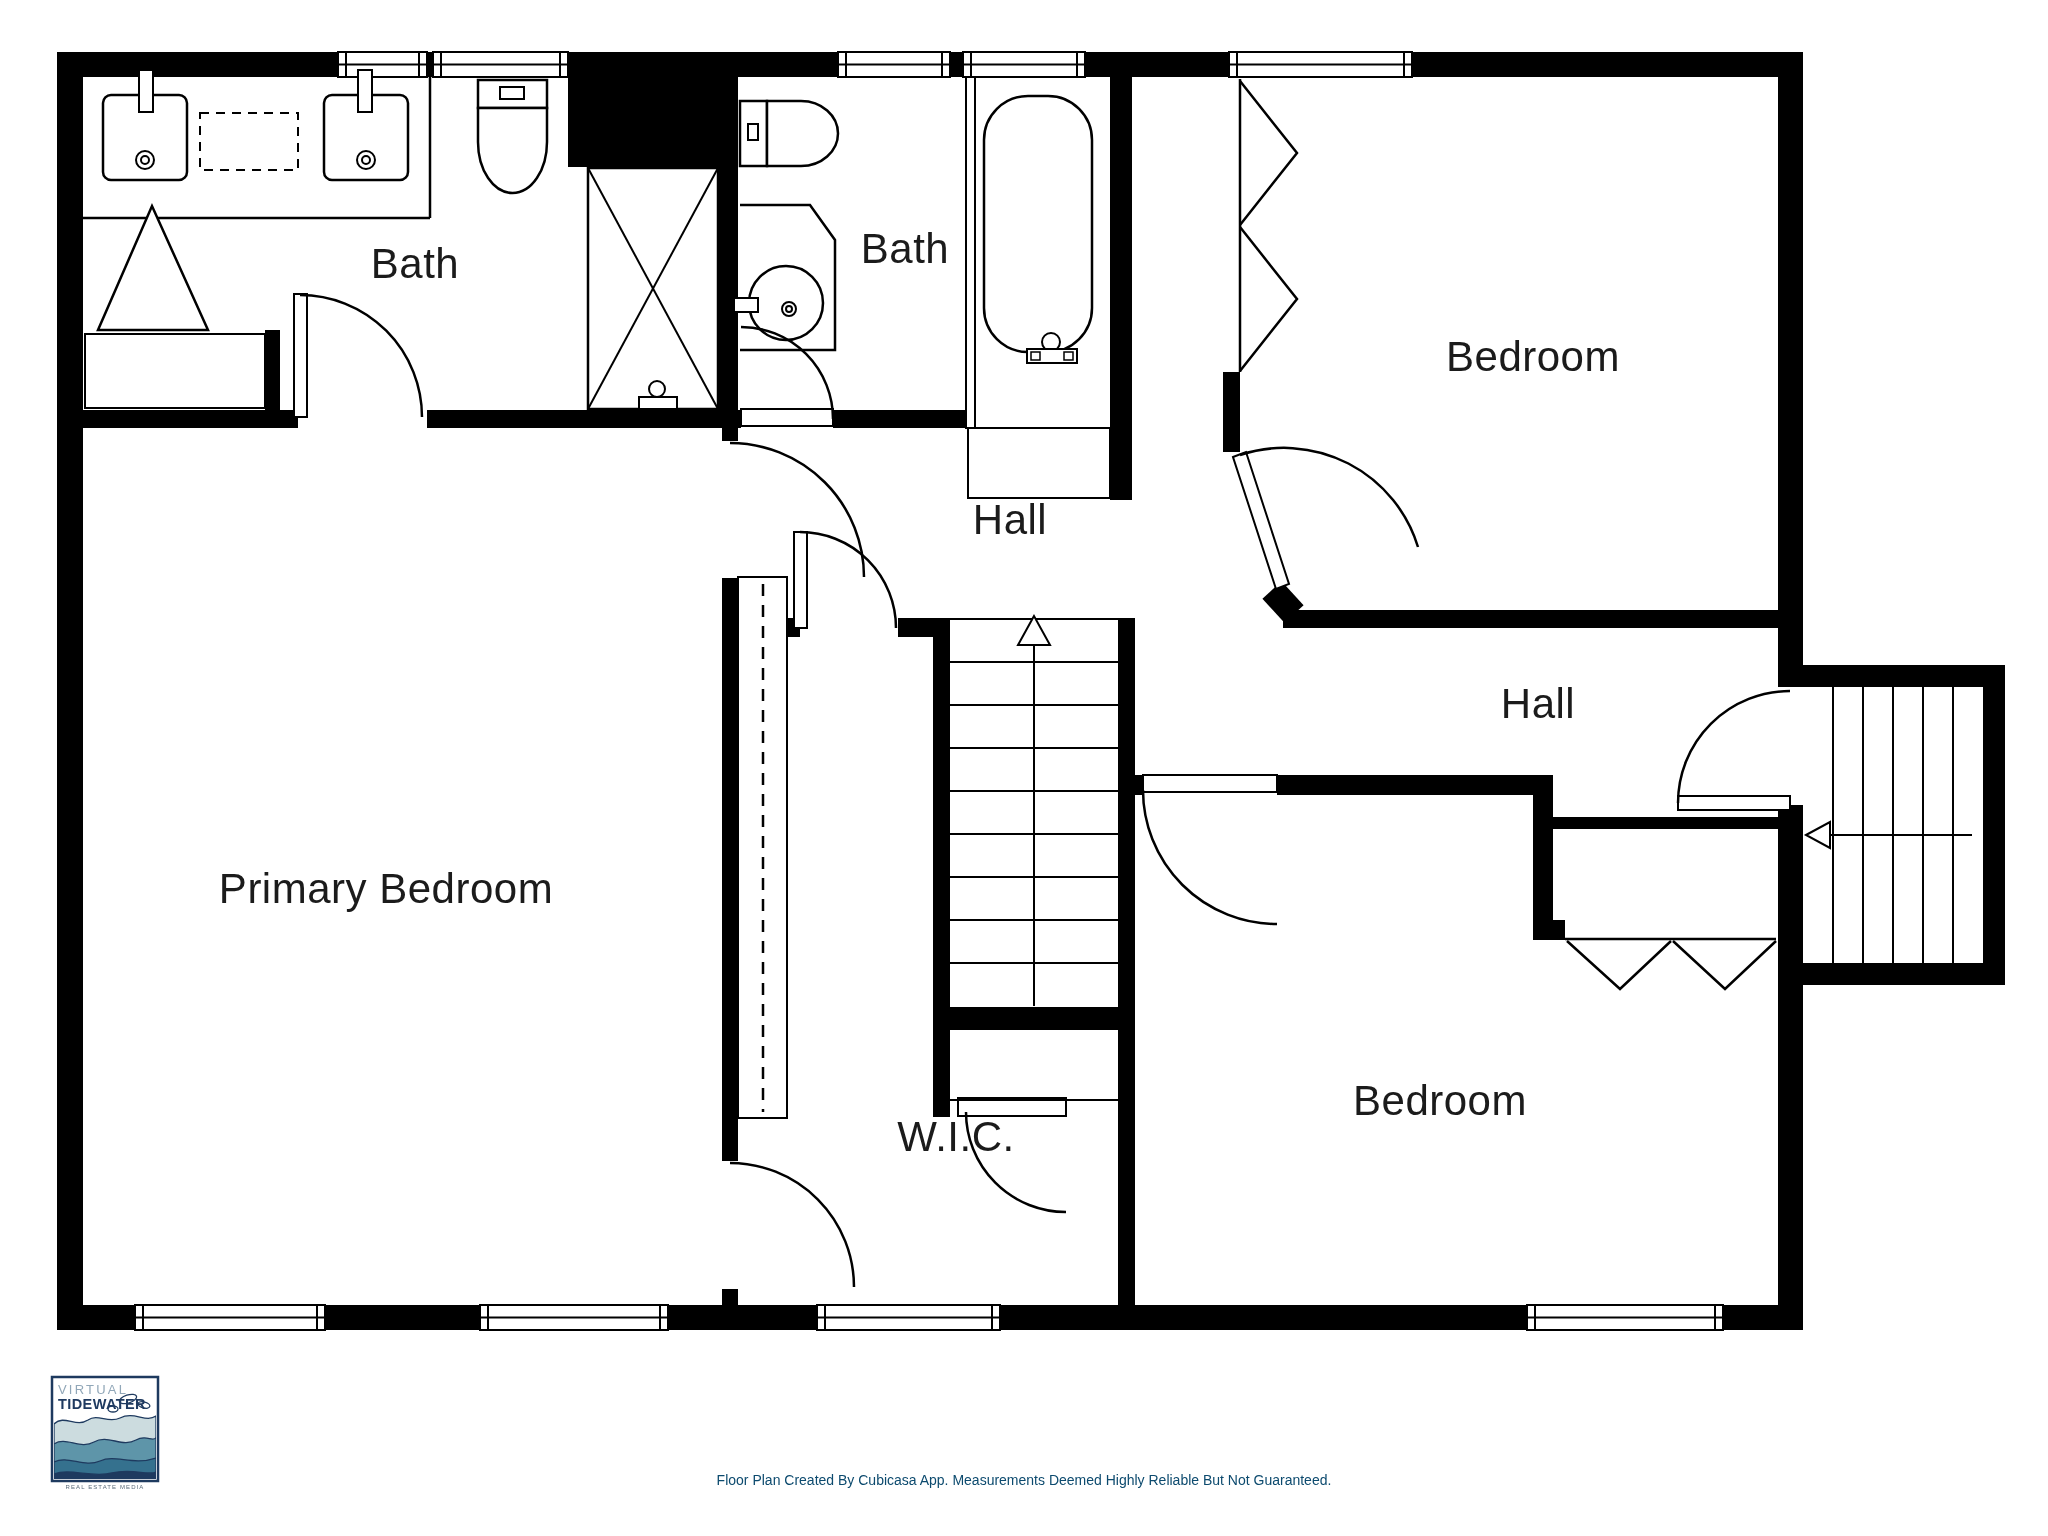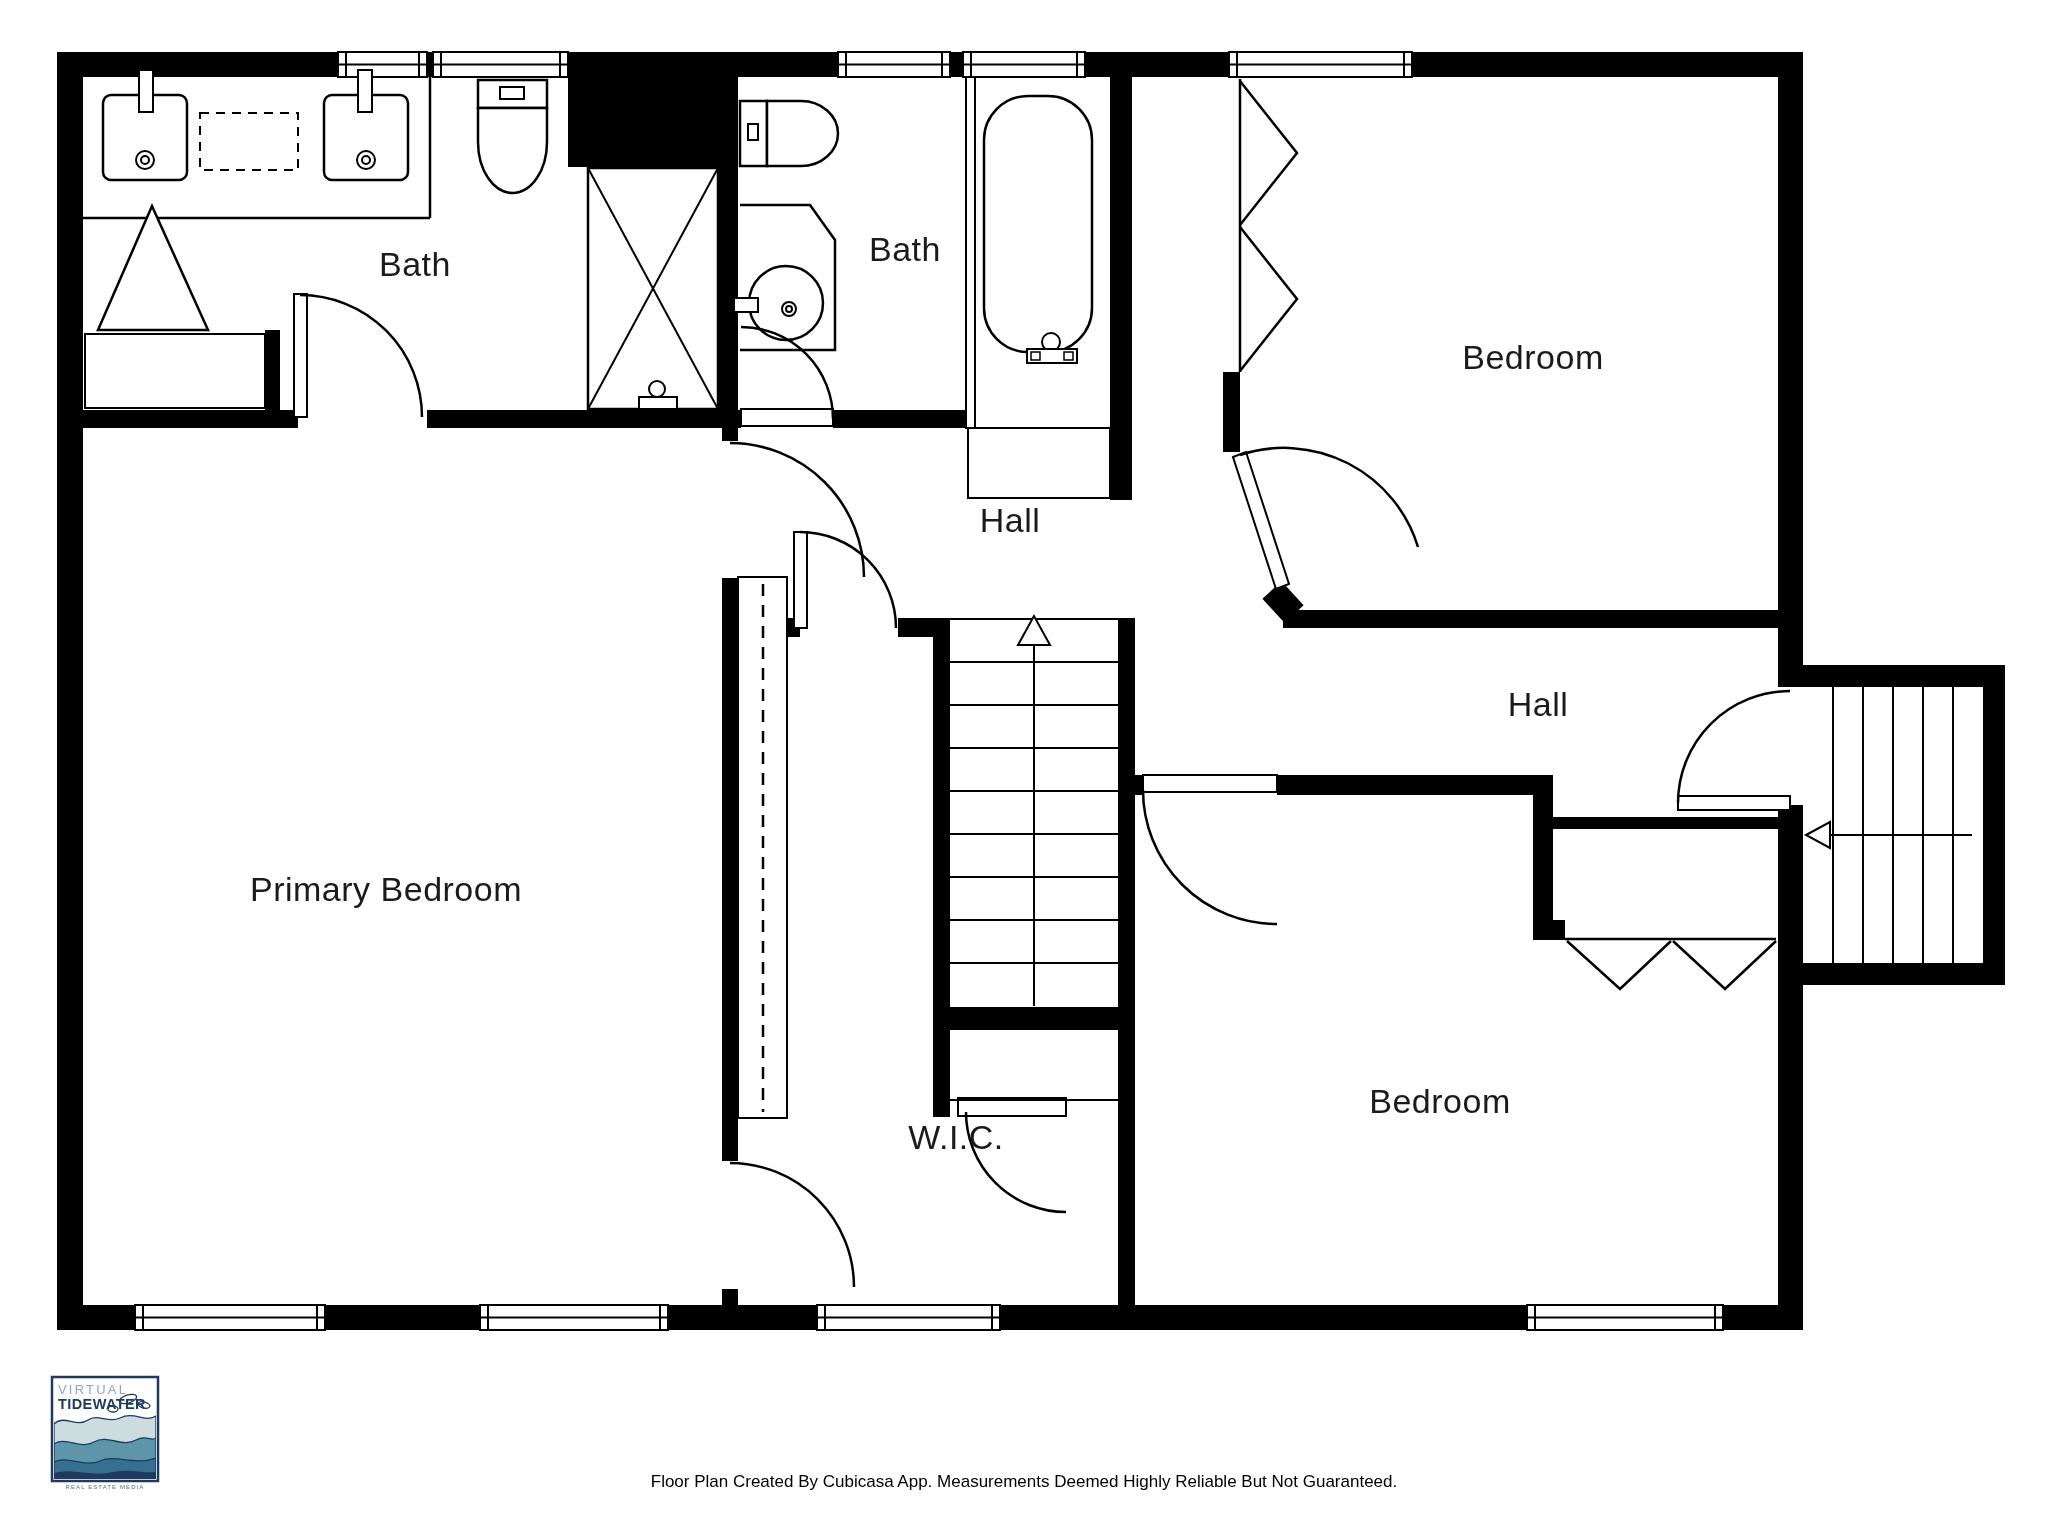--- a/index.html
+++ b/index.html
@@ -1,22 +1,22 @@
 <!DOCTYPE html>
 <html><head>
 <meta charset="utf-8">
 <style>
   html,body{margin:0;padding:0;background:#fff;}
   .stage{position:relative;width:2048px;height:1536px;background:#ffffff;overflow:hidden;
          font-family:"Liberation Sans", sans-serif;}
   .plan-svg{position:absolute;left:0;top:0;}
   .room-label{position:absolute;transform:translate(-50%,-50%);
-              font-size:34px;line-height:1;color:#1b1b1b;letter-spacing:.5px;white-space:nowrap;}
+              font-size:42px;line-height:1;color:#1b1b1b;letter-spacing:.5px;white-space:nowrap;}
   .footer-note{position:absolute;left:0;top:1472px;width:100%;text-align:center;
-               font-size:17px;color:#000000;}
+               font-size:14px;color:#0c4a6e;}
 </style>
 </head>
 <body>
 
 <div class="stage">
 
 <svg class="plan-svg" width="2048" height="1536" viewBox="0 0 2048 1536">
 
   <g fill="#000000">
     <rect x="57" y="52" width="1746" height="25"></rect>

